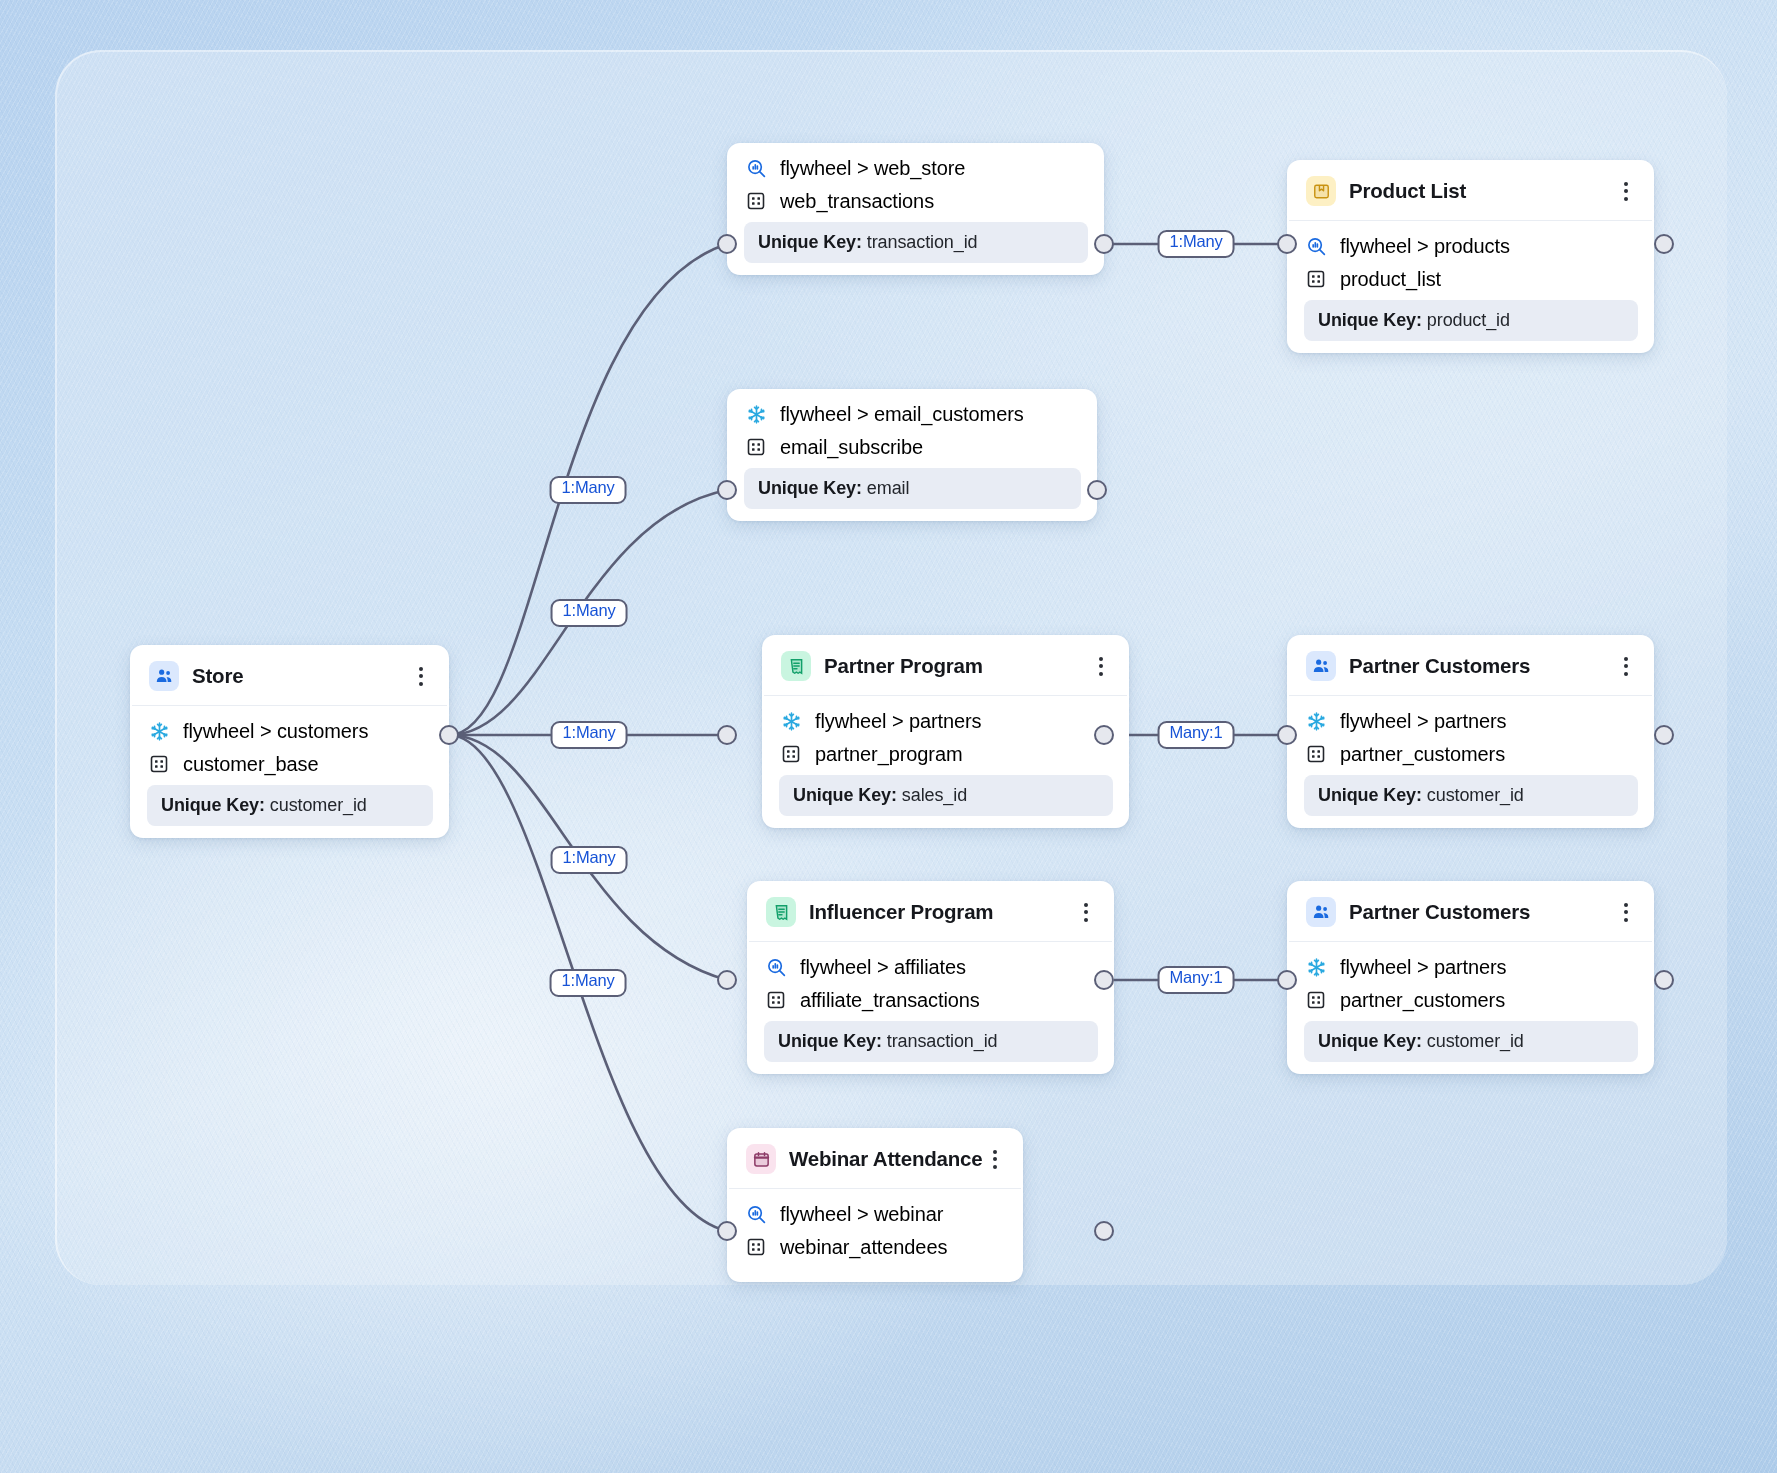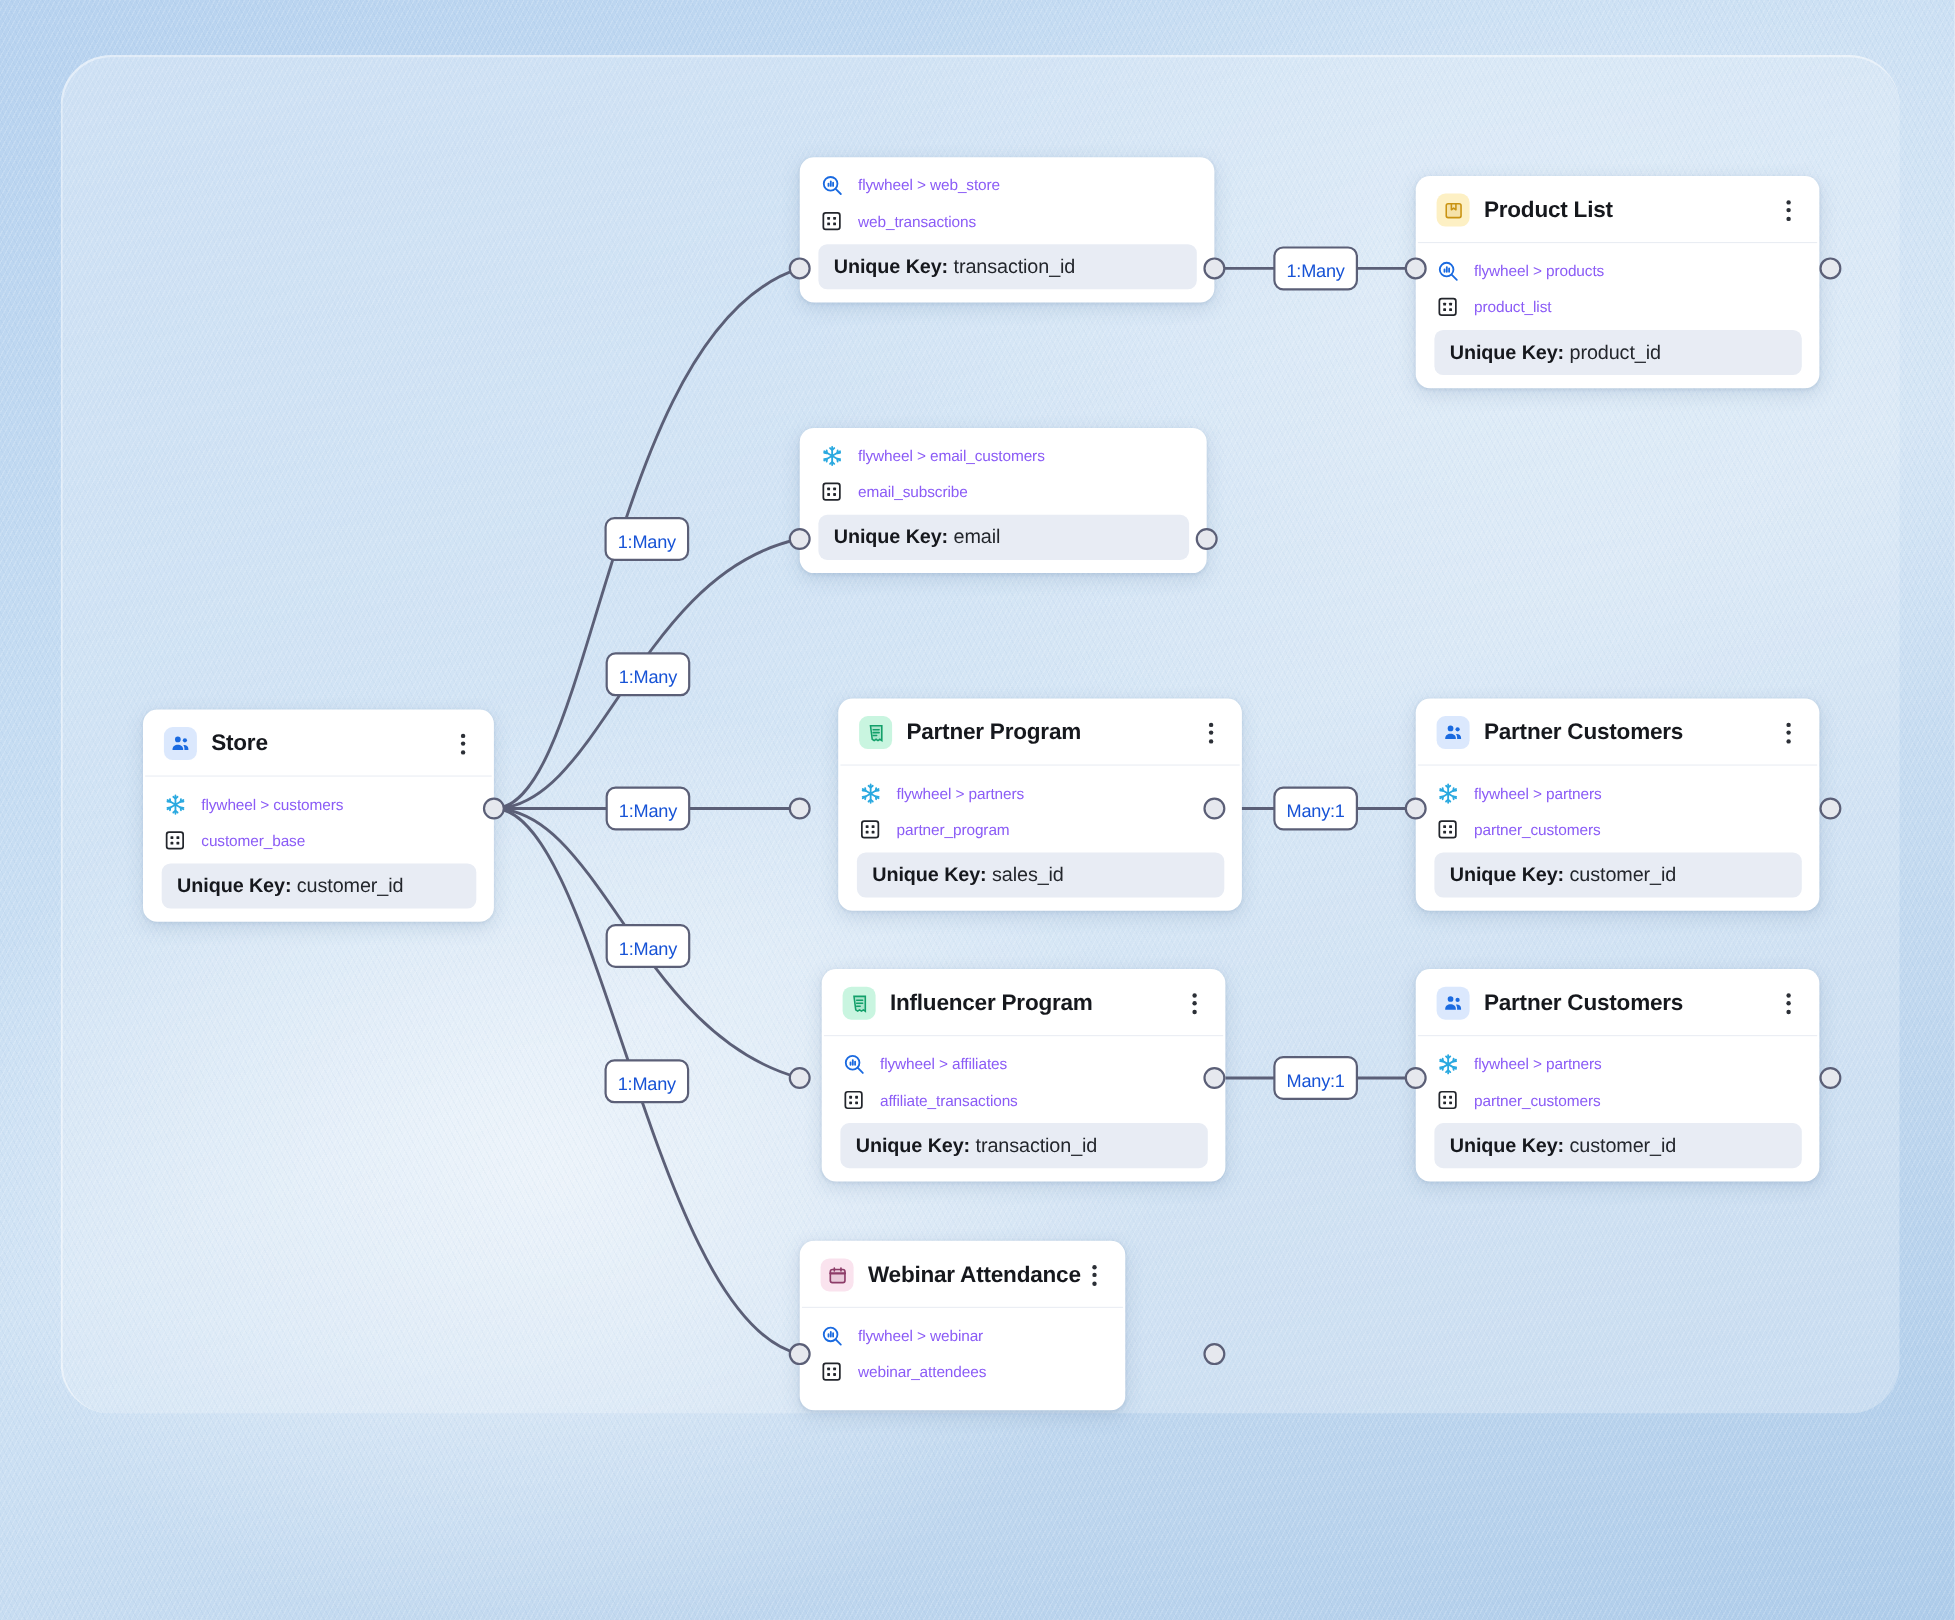--- a/index.html
+++ b/index.html
@@ -67,39 +67,39 @@
     display: flex; flex-direction: column; align-items: center;
     justify-content: center; gap: 3.5px; cursor: pointer;
   }
   .kebab i { width: 4px; height: 4px; border-radius: 50%; background: #2b2f36; display:block; }
 
   .card-body { padding: 13px 16px 12px 17px; }
   .row { display: flex; align-items: center; margin-bottom: 9px; }
   .row:last-of-type { margin-bottom: 11px; }
   .row-ic { width: 24px; height: 24px; flex: none; margin-right: 12px;
             display:flex; align-items:center; justify-content:center; }
-  .row-tx { font-size: 14px; color: #8b5cf6; white-space: nowrap; letter-spacing: -0.1px; }
+  .row-tx { font-size: 20px; color: #000000; white-space: nowrap; letter-spacing: -0.1px; }
 
   .ukey {
     background: #e8ecf4; border-radius: 8px;
     padding: 10px 14px; margin: 0 0 0 0;
     font-size: 18px; color: #23262c; white-space: nowrap; letter-spacing: -0.1px;
   }
   .ukey b { font-weight: bold; color: #16181d; }
 
   
   .port {
     position: absolute; width: 20px; height: 20px; border-radius: 50%;
     background: #e6e8ee; border: 2.4px solid #5b5f77;
     transform: translate(-50%, -50%);
   }
   .relbadge {
     position: absolute; transform: translate(-50%, -50%);
     background: #ffffff; border: 2.2px solid #5b5f77;
-    border-radius: 9px; padding: 12px 10px 5px;
+    border-radius: 9px; padding: 0 10px 5px;
     font-size: 16.5px; color: #1753d6; font-weight: 500;
     white-space: nowrap; letter-spacing: -0.2px;
   }
 </style>
 </head>
 <body>
 
 <div id="texture"></div>
 <div id="panel"></div>
 

